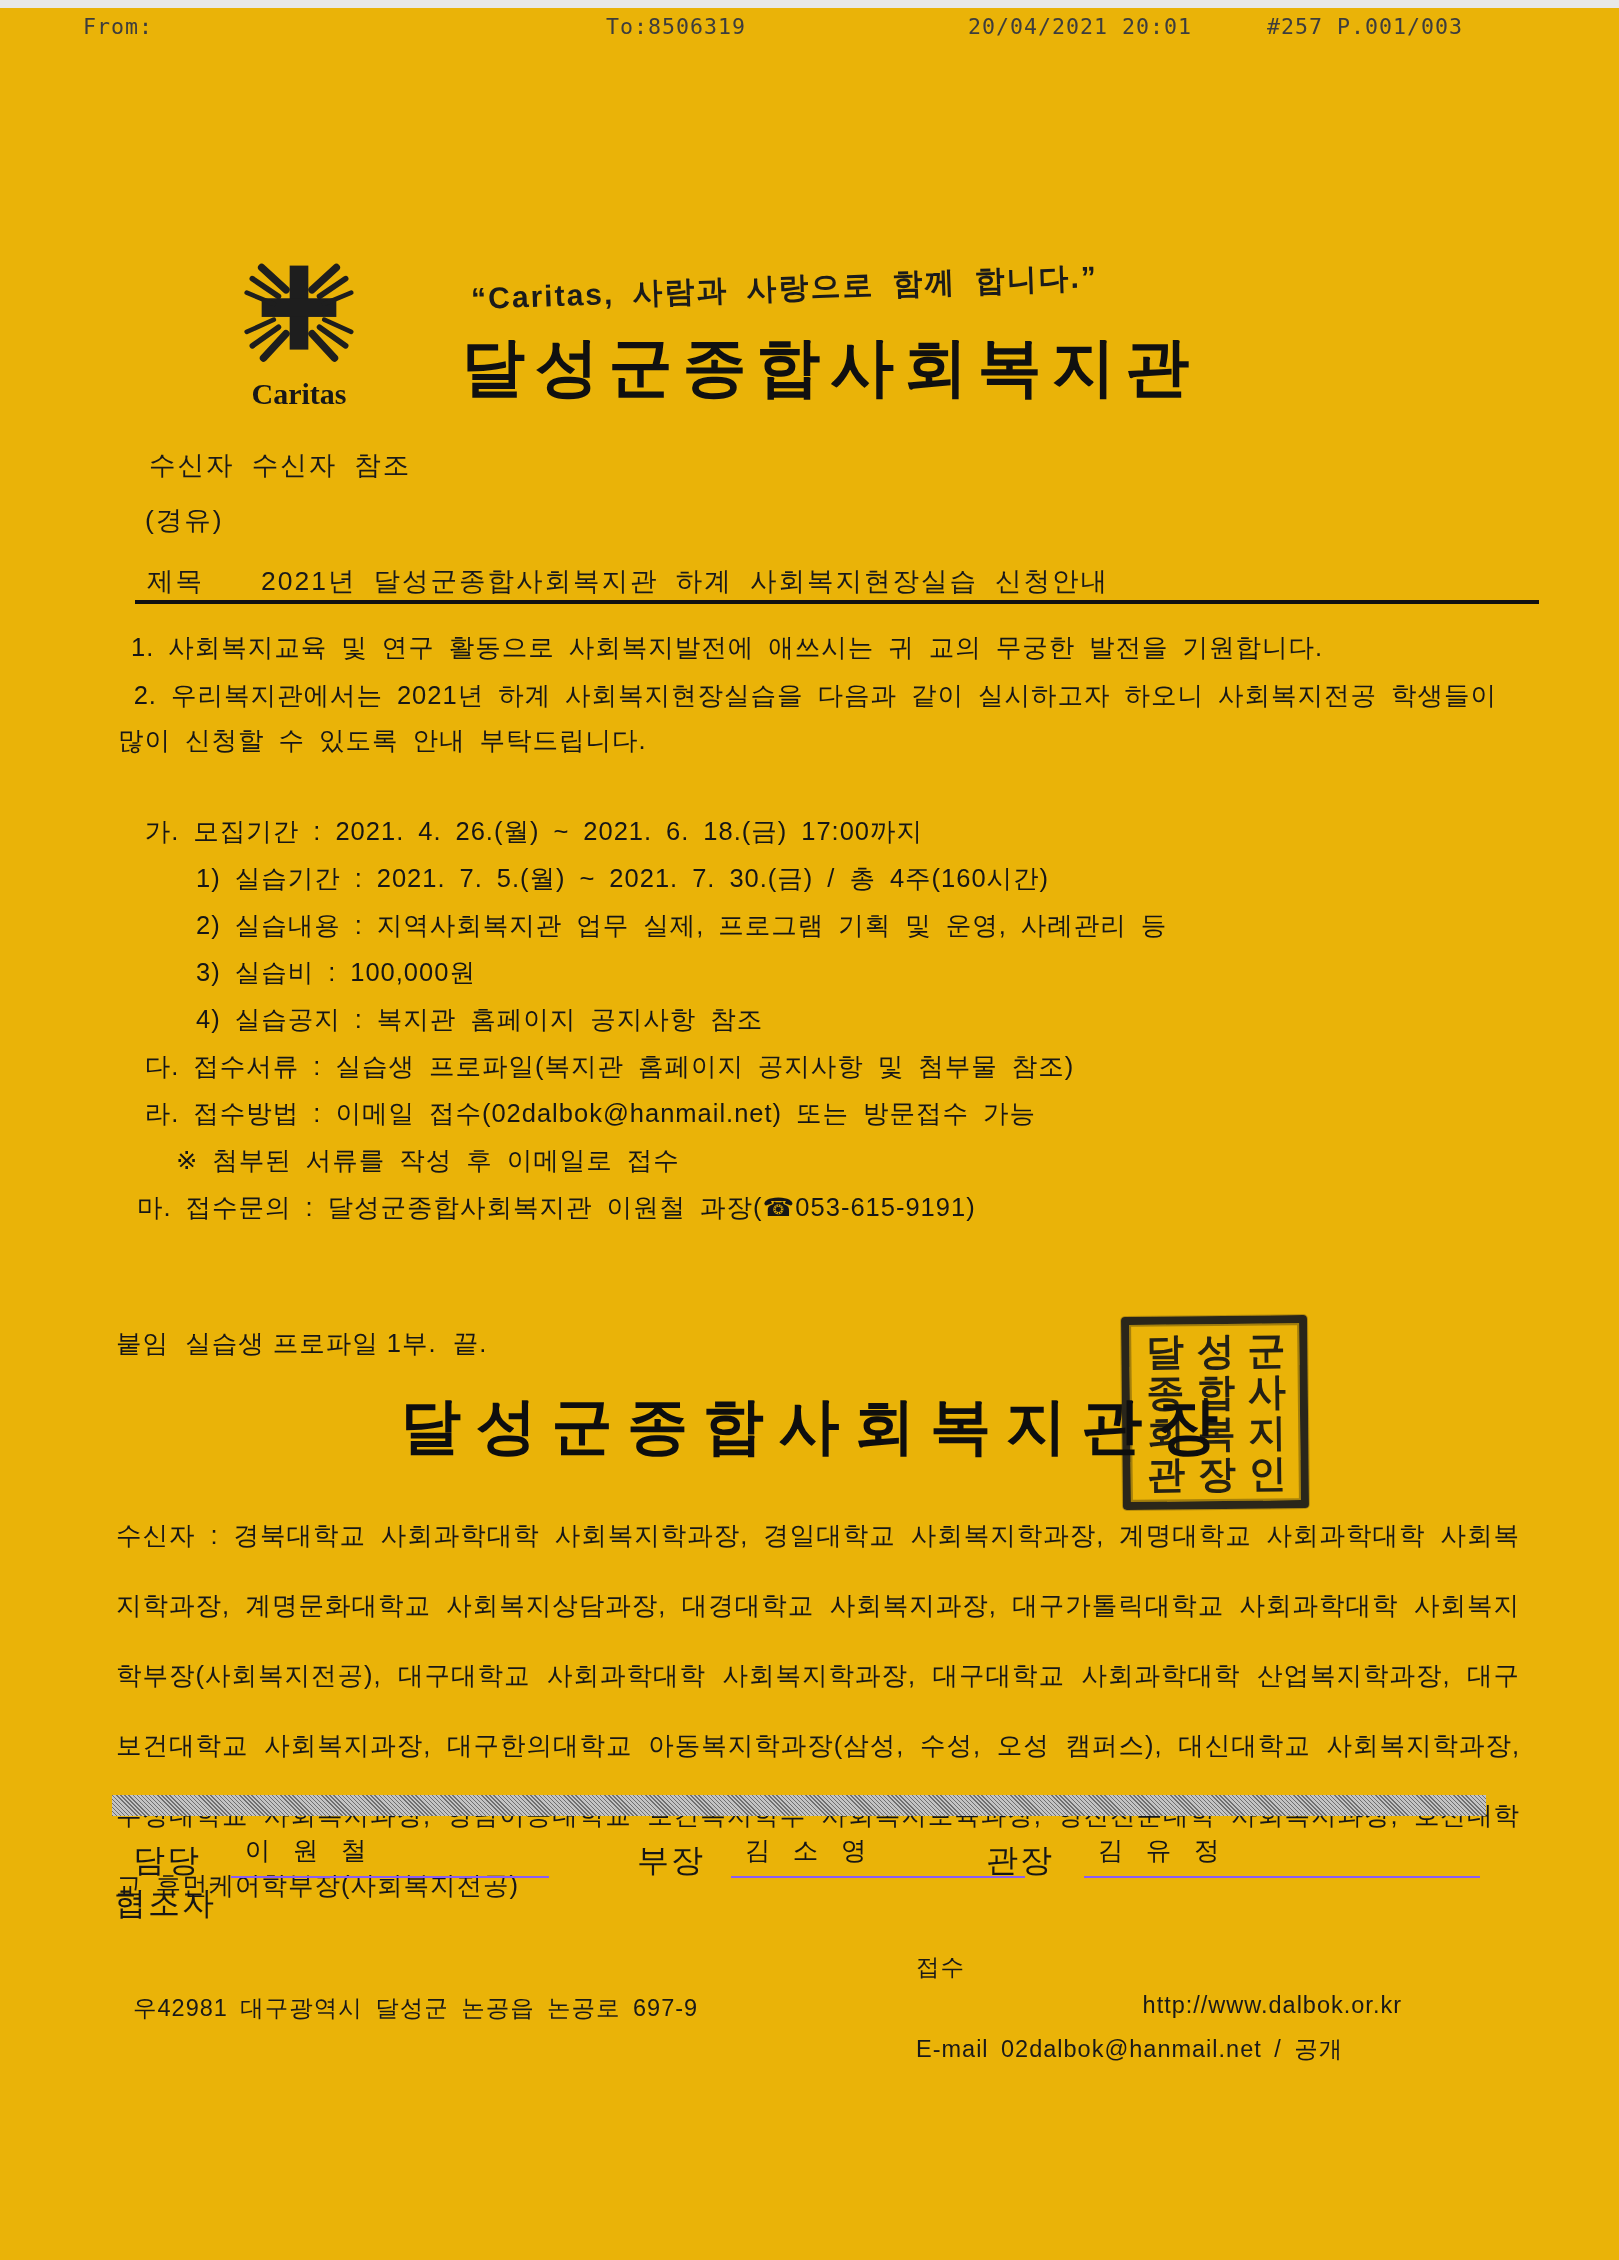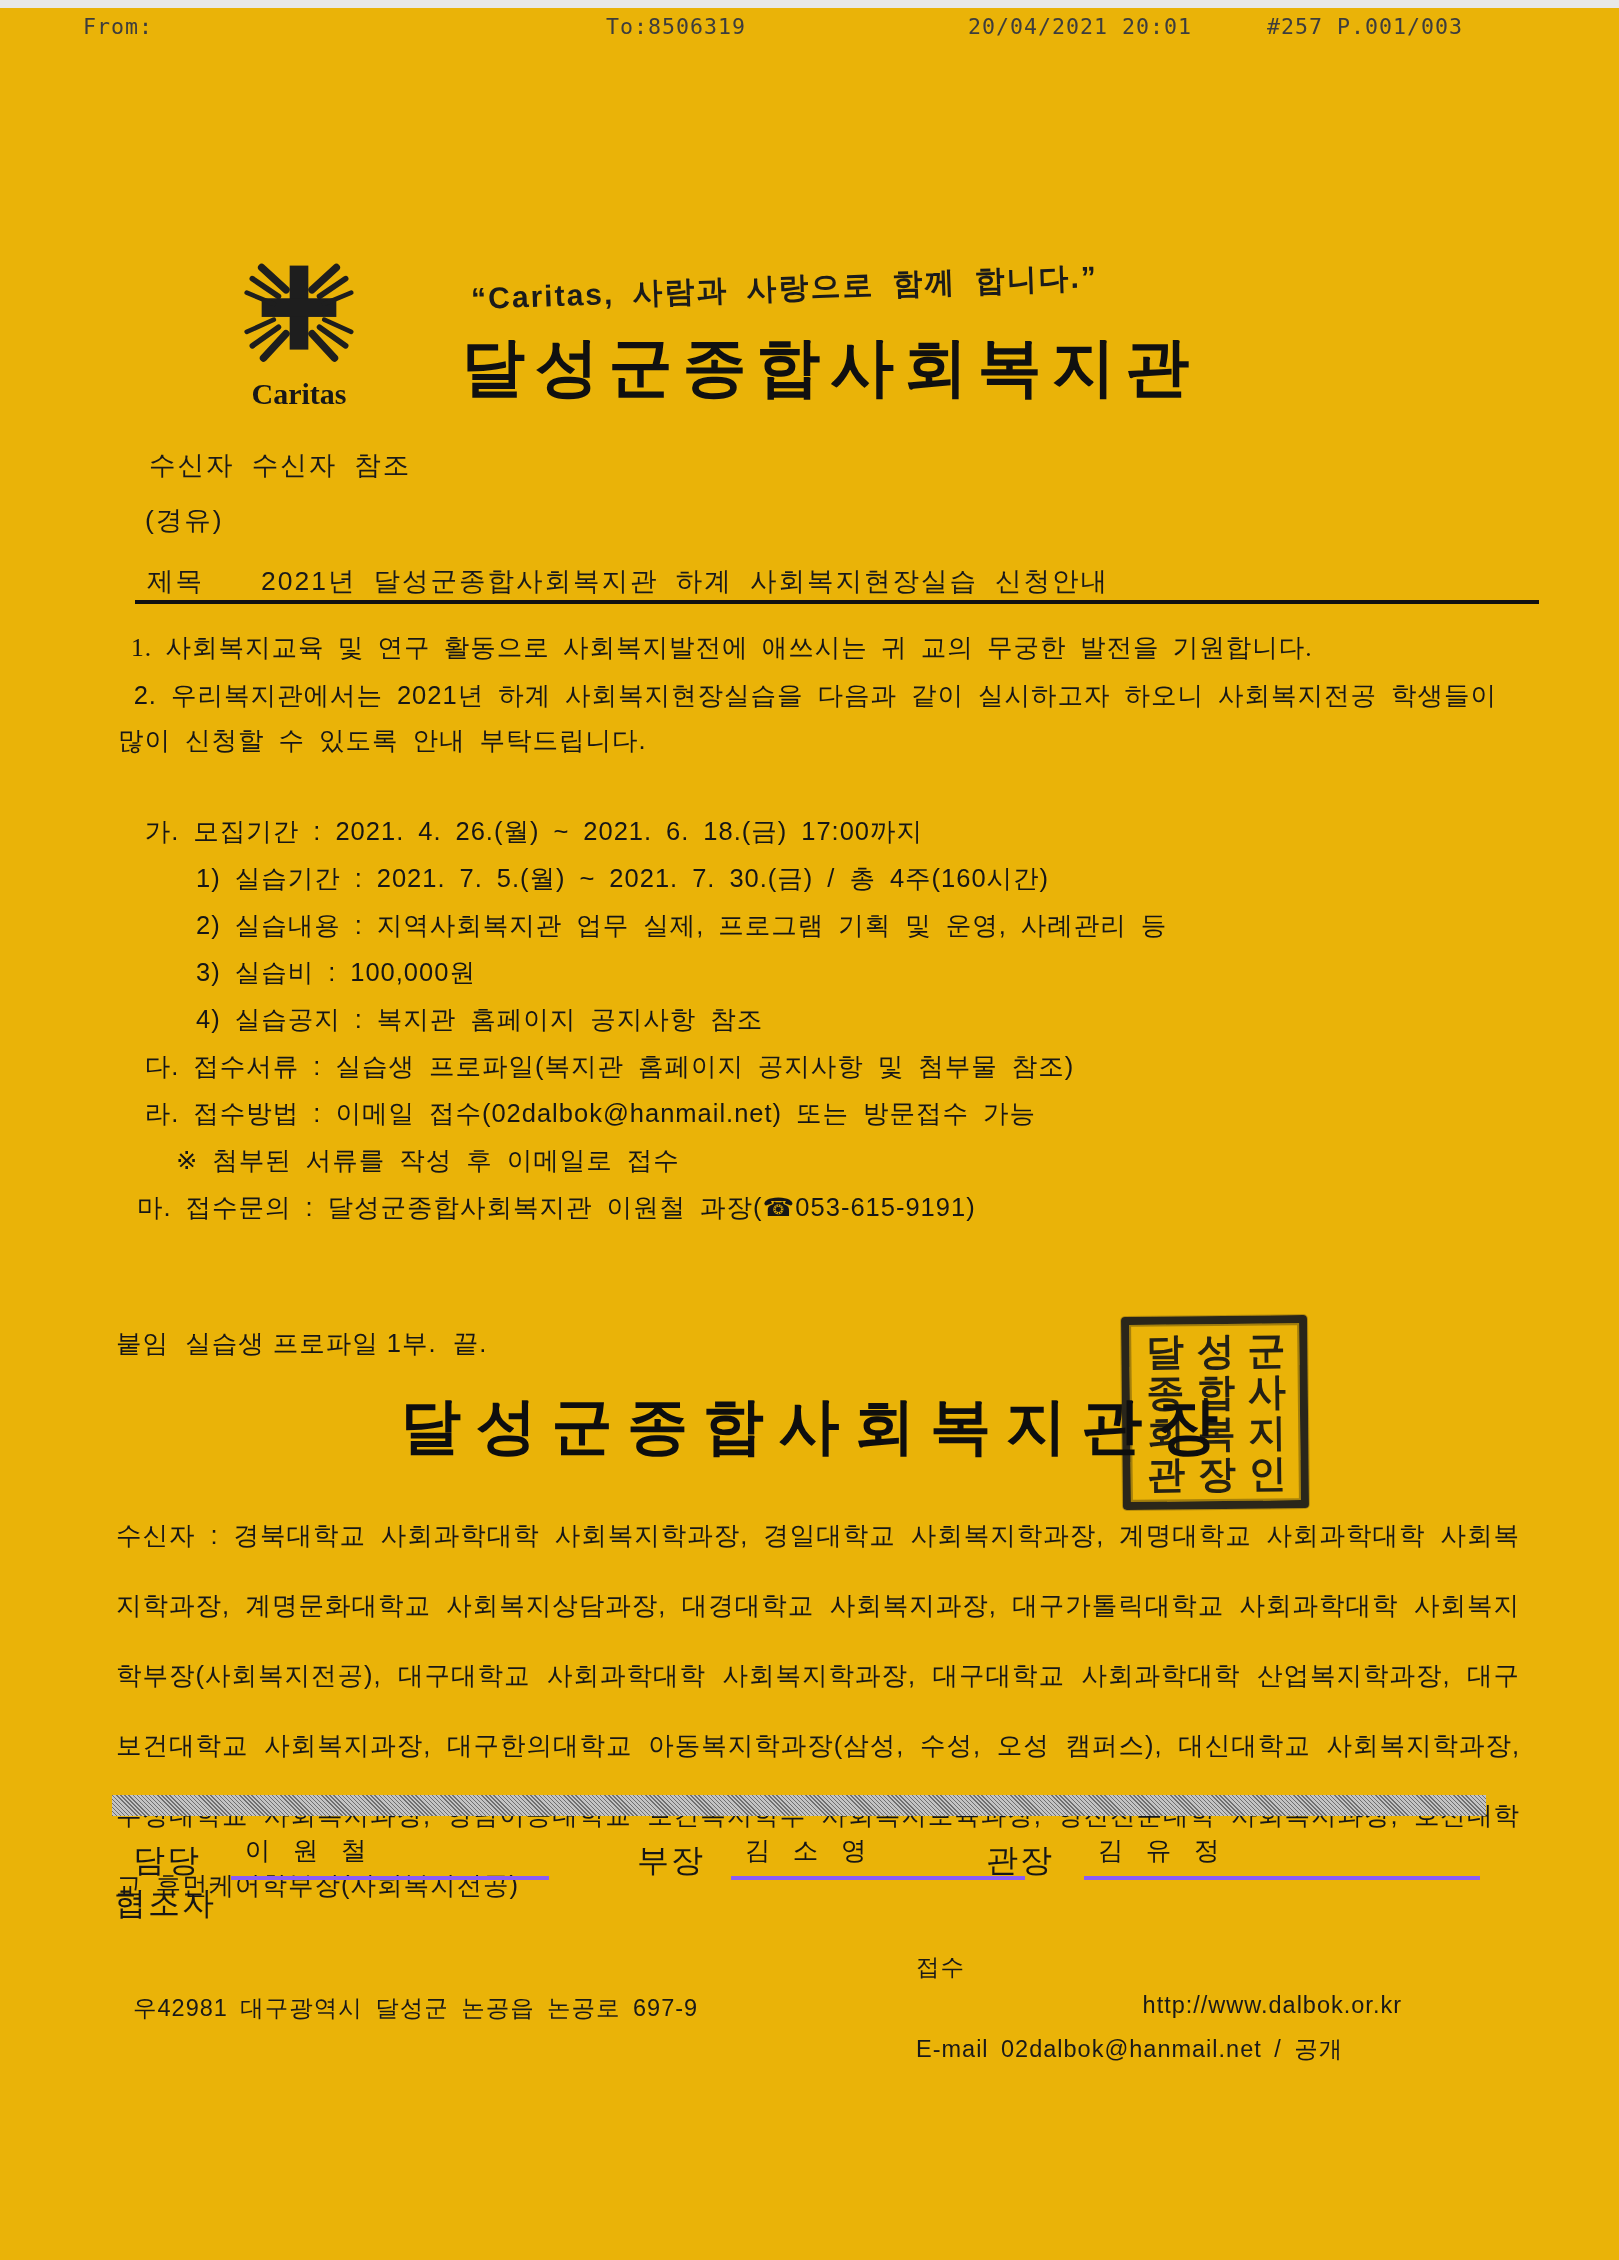--- a/index.html
+++ b/index.html
@@ -54,21 +54,21 @@
 
   
   .recipients { left:116px; top:1492px; width:1404px; font-size:25.5px; line-height:70px;
                 letter-spacing:1px; word-spacing:4.9px; text-align:justify; color:#171717; }
 
   
   .halftone { left:112px; top:1787px; width:1374px; height:20.6px; background-color:#9d9d9d;
               background-image:repeating-linear-gradient(45deg,#6f6f6f 0 1px,#c4c4c4 1px 2.9px),
                                repeating-linear-gradient(-45deg,rgba(0,0,0,.28) 0 1px,transparent 1px 2.9px); }
   .appr-label { font-size:32px; letter-spacing:2px; }
-  .appr-name  { font-size:25.5px; letter-spacing:7.8px; border-bottom:4px solid #8b5cf6;
+  .appr-name  { font-size:25.5px; letter-spacing:7.8px; border-bottom:2px solid #8b5cf6;
                 padding:0 9.8px 7.8px 13.7px; display:inline-block; }
 
   
   .foot { font-size:23.5px; letter-spacing:1px; word-spacing:4.9px; color:#191919; }
   .foot .gap { display:inline-block; width:45px; }
   .web-right { width:486px; text-align:right; }
 </style>
 </head>
 <body>
 
@@ -105,21 +105,21 @@
   <div class="abs slogan">“Caritas, 사람과 사랑으로 함께 합니다.”</div>
   <div class="abs org-title">달성군종합사회복지관</div>
 
   <div class="abs meta-line" style="left:149px; top:439px;">수신자 수신자 참조</div>
   <div class="abs meta-line" style="left:145px; top:494px;">(경유)</div>
   <div class="abs meta-line subject-row">
     <span class="lbl">제목</span><span>2021년 달성군종합사회복지관 하계 사회복지현장실습 신청안내</span>
   </div>
   <div class="abs rule"></div>
 
-  <div class="abs body-text" style="left:131px; top:617px;font-family:Liberation Serif, serif;">1. 사회복지교육 및 연구 활동으로 사회복지발전에 애쓰시는 귀 교의 무궁한 발전을 기원합니다.</div>
+  <div class="abs body-text" style="left:131px; top:617px;">1. 사회복지교육 및 연구 활동으로 사회복지발전에 애쓰시는 귀 교의 무궁한 발전을 기원합니다.</div>
   <div class="abs body-text" style="left:118px; top:665px; width:1396px; text-indent:15.7px;">2. 우리복지관에서는 2021년 하계 사회복지현장실습을 다음과 같이 실시하고자 하오니 사회복지전공 학생들이 많이 신청할 수 있도록 안내 부탁드립니다.</div>
 
   <div class="abs list">
     <div>가. 모집기간 : 2021. 4. 26.(월) ~ 2021. 6. 18.(금) 17:00까지</div>
     <div class="num">1) 실습기간 : 2021. 7. 5.(월) ~ 2021. 7. 30.(금) / 총 4주(160시간)</div>
     <div class="num">2) 실습내용 : 지역사회복지관 업무 실제, 프로그램 기획 및 운영, 사례관리 등</div>
     <div class="num">3) 실습비 : 100,000원</div>
     <div class="num">4) 실습공지 : 복지관 홈페이지 공지사항 참조</div>
     <div>다. 접수서류 : 실습생 프로파일(복지관 홈페이지 공지사항 및 첨부물 참조)</div>
     <div>라. 접수방법 : 이메일 접수(02dalbok@hanmail.net) 또는 방문접수 가능</div>

